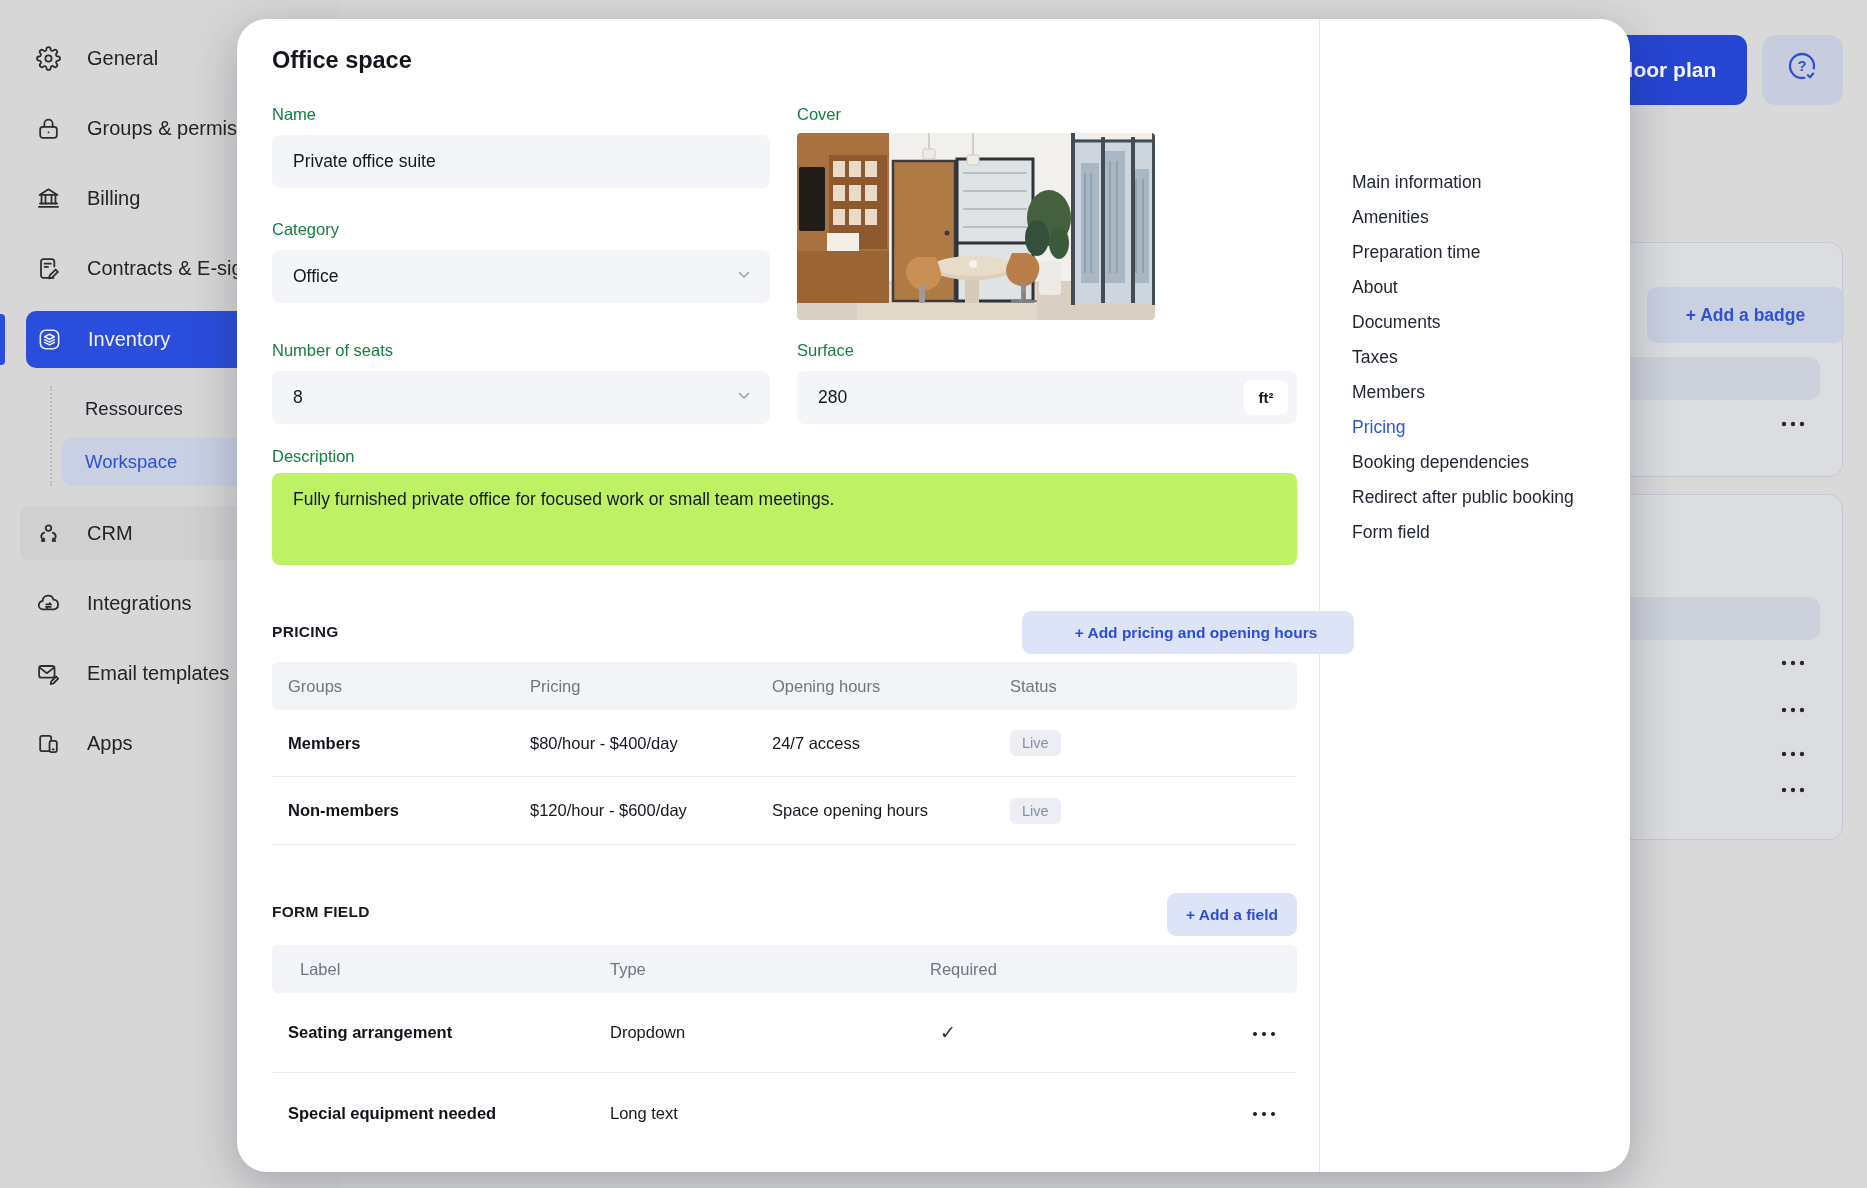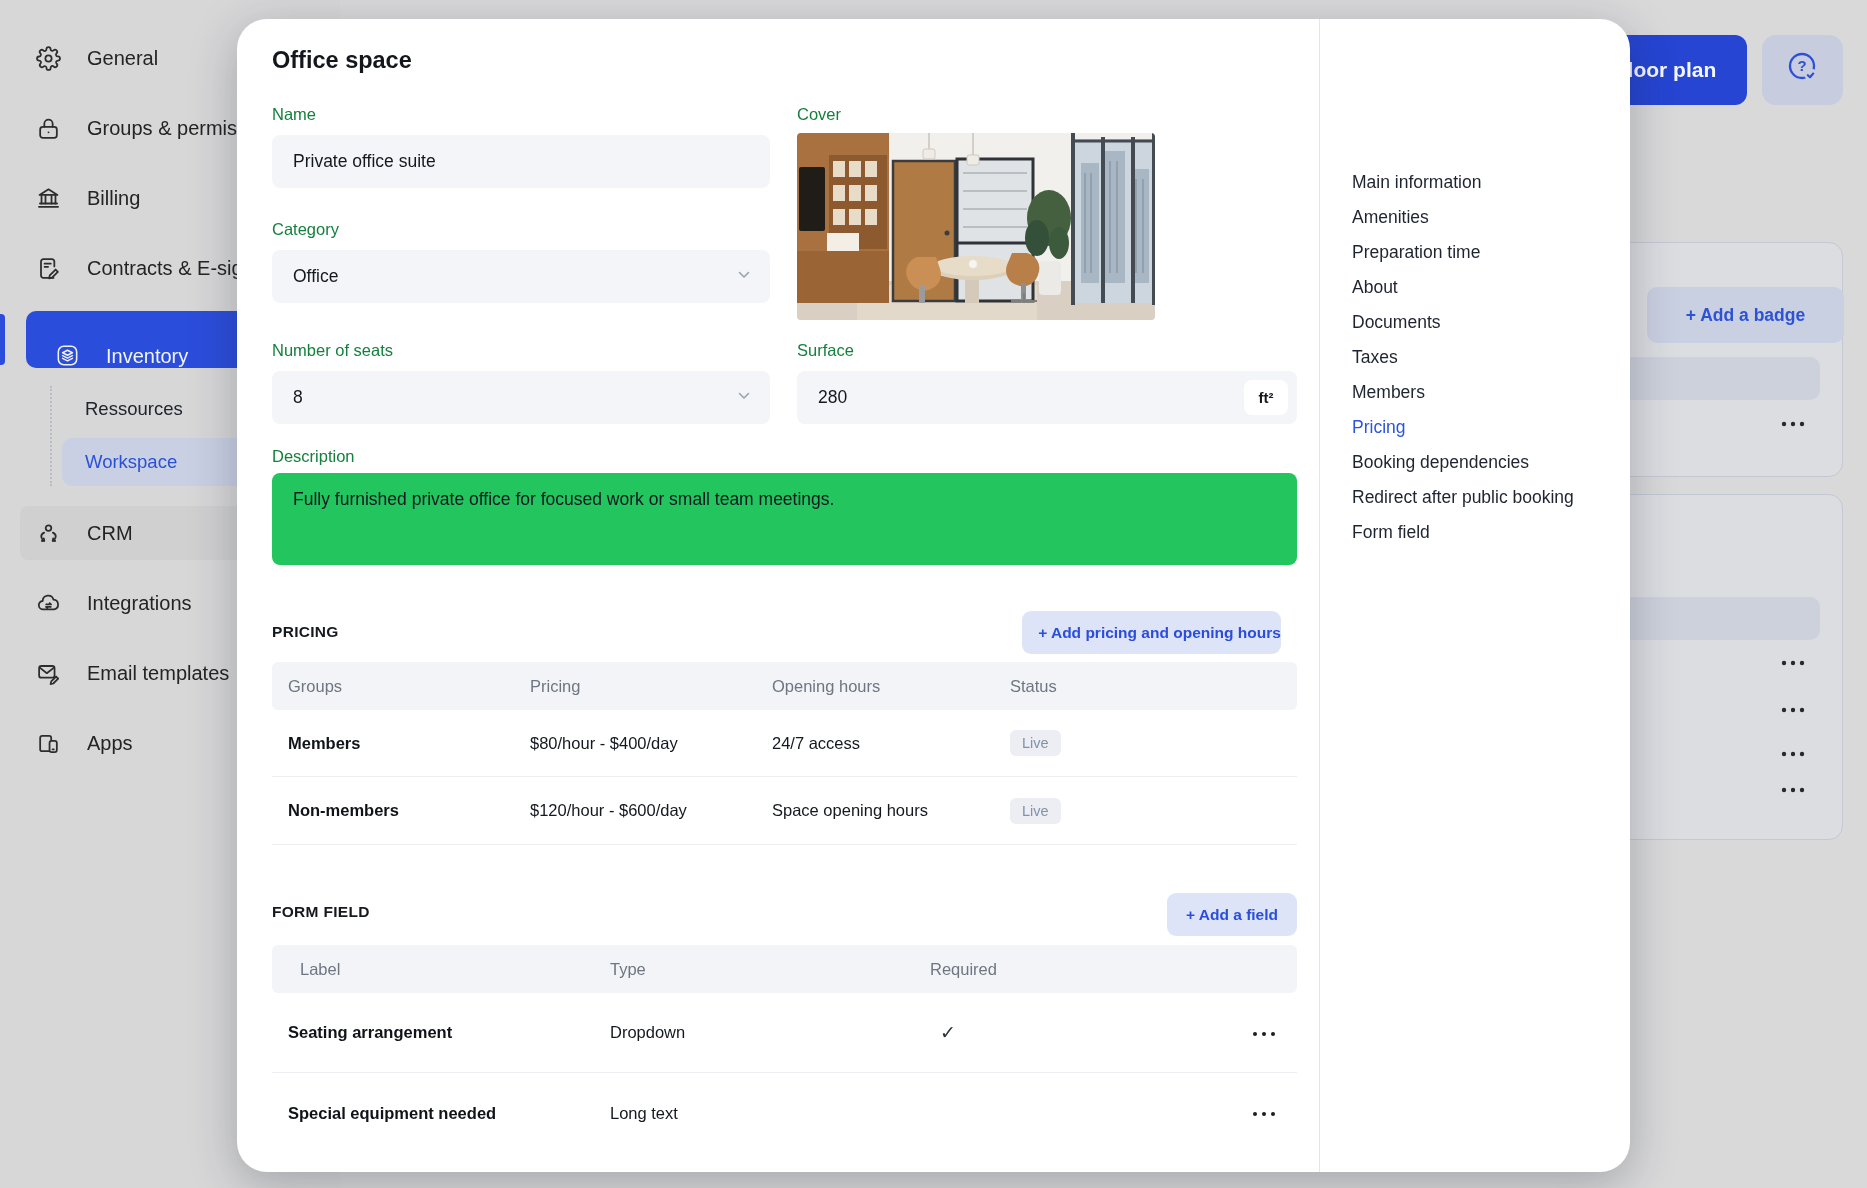--- a/index.html
+++ b/index.html
@@ -6,21 +6,21 @@
   html,body { width:1867px; height:1188px; overflow:hidden; }
   body { font-family:"Liberation Sans", sans-serif; background:#d9d9da; position:relative; color:#1b2029; }
 
   
   .bg-layer { position:absolute; inset:0; background:#d9d9da; }
   .sidebar-area { position:absolute; left:0; top:0; width:340px; height:1188px; background:#d7d7d8; }
   .side-row { position:absolute; left:0; display:flex; align-items:center; gap:26px; padding-left:36px; height:56px; width:340px; cursor:pointer; }
   .side-row .lbl { font-size:20px; font-weight:500; color:#242424; white-space:nowrap; }
   .side-icon { width:25px; height:25px; flex:0 0 auto; }
   .side-icon svg { width:25px; height:25px; stroke:#2d2d2d; fill:none; stroke-width:1.7; stroke-linecap:round; stroke-linejoin:round; }
-  .inv-pill { position:absolute; left:26px; top:311px; width:320px; height:57px; background:#2b4ddb; border-radius:10px; display:flex; align-items:flex-end; gap:26px; padding-left:29px; cursor:pointer; }
+  .inv-pill { position:absolute; left:26px; top:311px; width:320px; height:57px; background:#2b4ddb; border-radius:10px; display:flex; align-items:center; gap:26px; padding-left:11px; cursor:pointer; }
   .inv-pill .lbl { font-size:20px; font-weight:500; color:#f2f4fb; }
   .inv-pill svg { width:25px; height:25px; stroke:#eef1fa; fill:none; stroke-width:1.5; stroke-linecap:round; stroke-linejoin:round; }
   .edge-indicator { position:absolute; left:0; top:314px; width:5px; height:51px; background:#2b4ddb; border-radius:0 4px 4px 0; }
   .sub-dotline { position:absolute; left:50px; top:386px; height:100px; border-left:2px dotted #b7bec9; }
   .sub-row { position:absolute; left:85px; font-size:18.5px; color:#20242c; cursor:pointer; white-space:nowrap; }
   .ws-pill { position:absolute; left:62px; top:438px; width:278px; height:48px; background:#c9d0e3; border-radius:10px; display:flex; align-items:center; padding-left:23px; cursor:pointer; }
   .ws-pill span { color:#2b50d8; font-size:18.5px; }
   .crm-band { position:absolute; left:20px; top:506px; width:320px; height:54px; background:#d0d0d1; border-radius:8px; }
 
   
@@ -33,21 +33,21 @@
 
   
   .modal { position:absolute; left:237px; top:19px; width:1393px; height:1153px; background:#ffffff; border-radius:30px; box-shadow:0 12px 48px rgba(30,34,48,.28); z-index:5; }
   .m-title { position:absolute; left:35px; top:28px; font-size:23.5px; font-weight:700; color:#13161c; }
   .f-label { position:absolute; font-size:16.5px; color:#15803d; }
   .f-box { position:absolute; background:#f4f5f9; border-radius:8px; display:flex; align-items:center; padding:0 21px; font-size:17.5px; color:#14181f; }
   .f-box input { border:none; background:transparent; font:inherit; color:inherit; width:100%; outline:none; }
   .chev { position:absolute; right:18px; top:50%; transform:translateY(-50%); }
   .unit-badge { position:absolute; right:9px; top:9px; width:44px; height:35px; background:#ffffff; border-radius:8px; display:flex; align-items:center; justify-content:center; font-size:15px; font-weight:700; color:#14181f; }
   .cover-img { position:absolute; left:560px; top:114px; width:358px; height:187px; border-radius:4px; overflow:hidden; cursor:pointer; }
-  .desc-box { position:absolute; left:35px; top:454px; width:1025px; height:92px; background:#22c55e; border-radius:8px; padding:16px 21px; font-size:17.5px; color:#14181f; }
+  .desc-box { position:absolute; left:35px; top:454px; width:1025px; height:92px; background:#bef264; border-radius:8px; padding:16px 21px; font-size:17.5px; color:#14181f; }
 
   .sec-head { position:absolute; left:35px; font-size:15.5px; font-weight:700; letter-spacing:.3px; color:#15181e; }
   .lite-btn { position:absolute; background:#dee4f8; border-radius:9px; display:flex; align-items:center; justify-content:center; color:#2b4ddb; font-size:15.5px; font-weight:700; cursor:pointer; white-space:nowrap; }
   .thead { position:absolute; left:35px; width:1025px; height:48px; background:#f3f4f8; border-radius:6px; }
   .th { position:absolute; top:0; height:48px; display:flex; align-items:center; font-size:16.5px; color:#6e7682; }
   .trow { position:absolute; left:35px; width:1025px; border-bottom:1px solid #eceef1; }
   .td { position:absolute; top:0; height:100%; display:flex; align-items:center; font-size:16.5px; color:#14181f; }
   .td.strong { font-weight:700; color:#101318; }
   .live-badge { display:inline-flex; align-items:center; justify-content:center; background:#eceef4; color:#8093a9; font-size:14.5px; border-radius:6px; padding:5px 12px; }
   .dots-btn { position:absolute; right:12px; top:50%; transform:translateY(-50%); cursor:pointer; padding:6px; }
@@ -312,21 +312,21 @@
   <div class="f-label" style="left:560px; top:322px;">Surface</div>
   <div class="f-box" style="left:560px; top:352px; width:500px; height:53px;">
     <input readonly="" value="280" style="">
     <span class="unit-badge">ft²</span>
   </div>
 
   <div class="f-label" style="left:35px; top:428px;">Description</div>
   <div class="desc-box">Fully furnished private office for focused work or small team meetings.</div>
 
   <div class="sec-head" style="top:604px;">PRICING</div>
-  <div class="lite-btn" style="left:785px; top:592px; width:259px; height:43px;padding-left:16px;">
+  <div class="lite-btn" style="left:785px; top:592px; width:332px; height:43px;padding-left:16px;">
     <span>+ Add pricing and opening hours</span>
   </div>
 
   <div class="thead" style="top:643px;">
     <span class="th" style="left:16px;">Groups</span>
     <span class="th" style="left:258px;">Pricing</span>
     <span class="th" style="left:500px;">Opening hours</span>
     <span class="th" style="left:738px;">Status</span>
   </div>
 

